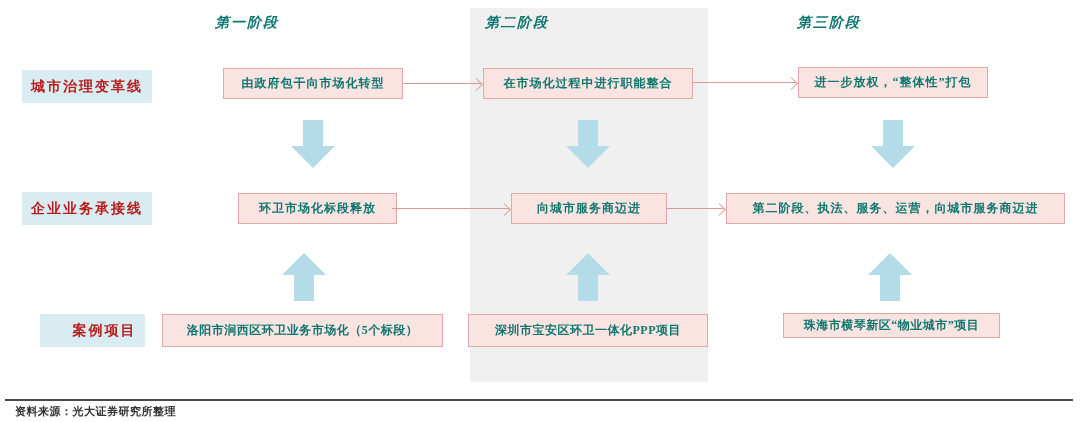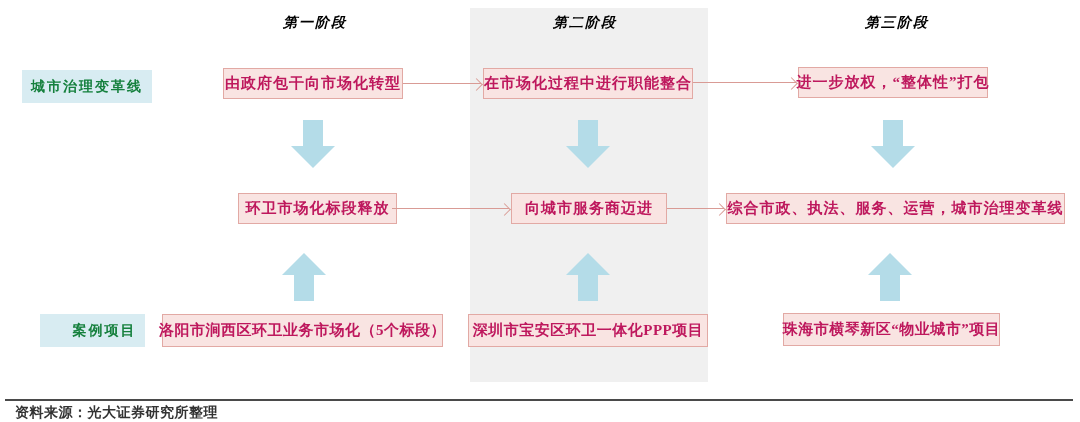--- a/index.html
+++ b/index.html
@@ -12,47 +12,47 @@
     --text:#333333;
     --divider:#4a4a4a;
   }
   html,body{margin:0;padding:0;background:#ffffff;}
   .canvas{
     position:relative;width:1080px;height:422px;background:#ffffff;overflow:hidden;
     font-family:"Liberation Serif","DejaVu Serif",serif;color:var(--text);
   }
   .stage-bg{position:absolute;left:470px;top:8px;width:238px;height:374px;background:var(--stage-bg);}
   .stage-header{
-    position:absolute;top:14px;width:200px;text-align:center;
-    font-size:14px;font-weight:bold;font-style:italic;letter-spacing:2px;color:#000000;
+    position:absolute;top:14px;width:200px;text-align:left;
+    font-size:14px;font-weight:bold;font-style:italic;letter-spacing:2px;color:#0f766e;
   }
   .row-label{
     position:absolute;background:var(--label-bg);
     display:flex;align-items:center;justify-content:center;
-    font-size:14px;font-weight:bold;letter-spacing:2px;color:#15803d;
+    font-size:14px;font-weight:bold;letter-spacing:2px;color:#b91c1c;
   }
   .fbox{
     position:absolute;background:var(--box-bg);border:1px solid var(--box-border);
     box-sizing:border-box;display:flex;align-items:center;justify-content:center;
-    font-size:15px;font-weight:bold;letter-spacing:1px;color:#be185d;white-space:nowrap;
+    font-size:12px;font-weight:bold;letter-spacing:1px;color:#0f766e;white-space:nowrap;
   }
   .harrow{position:absolute;height:0;border-top:1px solid var(--flow-arrow);}
   .harrow::after{
     content:'';position:absolute;right:0;top:-4.5px;width:8px;height:8px;
     border-top:1px solid var(--flow-arrow);border-right:1px solid var(--flow-arrow);
     transform:rotate(45deg);
   }
   .varrow{position:absolute;width:44px;}
   .varrow .stem{width:20px;height:26px;margin:0 auto;background:var(--block-arrow);}
   .varrow .head{width:0;height:0;margin:0 auto;border-left:22px solid transparent;border-right:22px solid transparent;}
   .varrow.down .head{border-top:22px solid var(--block-arrow);}
   .varrow.up .head{border-bottom:22px solid var(--block-arrow);}
   .divider{position:absolute;left:5px;top:399px;width:1068px;height:2px;background:var(--divider);}
   .source{
-    position:absolute;left:15px;top:404px;font-size:14px;font-weight:bold;color:#333;
+    position:absolute;left:15px;top:404px;font-size:11px;font-weight:bold;color:#333;
     font-family:"Liberation Sans","DejaVu Sans",sans-serif;letter-spacing:0.5px;
   }
 </style>
 </head>
 <body>
 
 <div class="canvas">
 
   <div class="stage-bg"></div>
 
@@ -73,40 +73,41 @@
     </div>
   <div class="varrow down" style="left:566px;top:120px;">
       <div class="stem"></div>
       <div class="head"></div>
     </div>
   <div class="varrow down" style="left:871px;top:120px;">
       <div class="stem"></div>
       <div class="head"></div>
     </div>
 
+  <div class="row-label" style="left:22px;top:192px;width:130px;height:33px;">企业业务承接线</div>
   <div class="fbox" style="left:238px;top:193px;width:159px;height:31px;">环卫市场化标段释放</div>
   <div class="fbox" style="left:511px;top:193px;width:156px;height:31px;">向城市服务商迈进</div>
-  <div class="fbox" style="left:726px;top:193px;width:339px;height:31px;">综合市政、执法、服务、运营，城市治理变革线</div>
+  <div class="fbox" style="left:726px;top:193px;width:339px;height:31px;">第二阶段、执法、服务、运营，向城市服务商迈进</div>
   <div class="harrow" style="left:392px;top:208px;width:117px;"></div>
   <div class="harrow" style="left:667px;top:208px;width:57px;"></div>
 
   <div class="varrow up" style="left:282px;top:253px;">
       <div class="head"></div>
       <div class="stem"></div>
     </div>
   <div class="varrow up" style="left:566px;top:253px;">
       <div class="head"></div>
       <div class="stem"></div>
     </div>
   <div class="varrow up" style="left:868px;top:253px;">
       <div class="head"></div>
       <div class="stem"></div>
     </div>
 
   <div class="row-label" style="left:40px;top:314px;width:81px;height:33px;padding-left:24px;">案例项目</div>
   <div class="fbox" style="left:162px;top:314px;width:281px;height:33px;letter-spacing:0.5px;">洛阳市涧西区环卫业务市场化（5个标段）</div>
   <div class="fbox" style="left:468px;top:314px;width:240px;height:33px;letter-spacing:0.5px;">深圳市宝安区环卫一体化PPP项目</div>
-  <div class="fbox" style="left:783px;top:313px;width:217px;height:33px;letter-spacing:0.5px;">珠海市横琴新区“物业城市”项目</div>
+  <div class="fbox" style="left:783px;top:313px;width:217px;height:25px;letter-spacing:0.5px;">珠海市横琴新区“物业城市”项目</div>
 
   <div class="divider"></div>
   <div class="source">资料来源：光大证券研究所整理</div>
 
 </div>
 
 </body></html>

